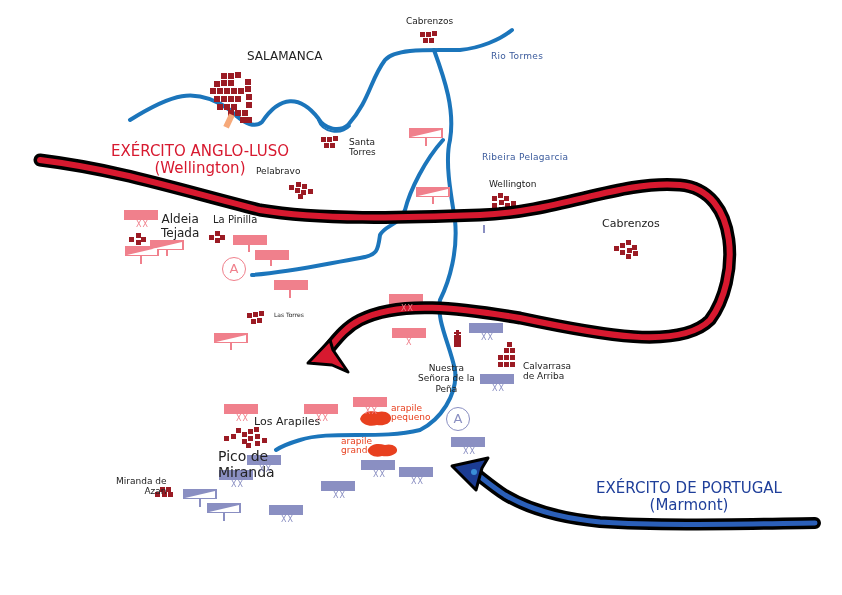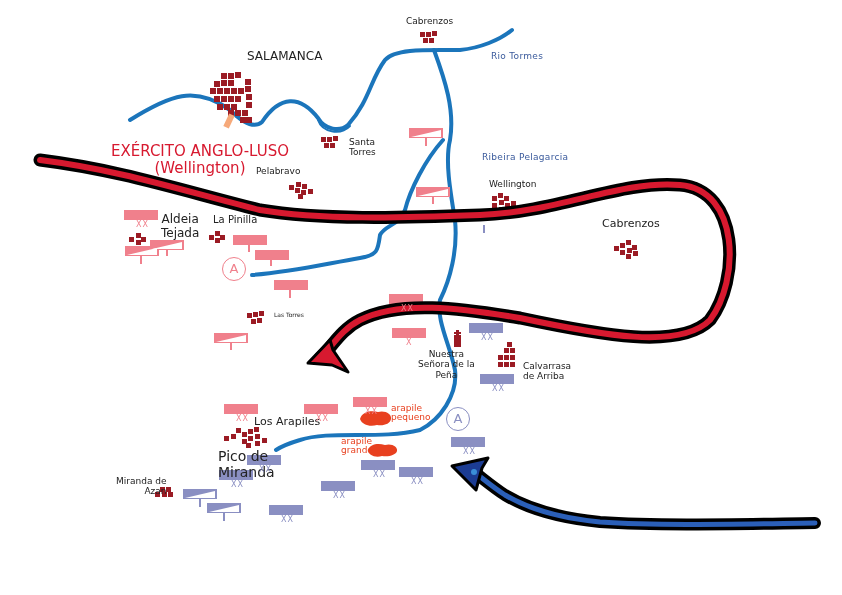--- a/index.html
+++ b/index.html
@@ -244,39 +244,41 @@
 <div class="lbl" style="left:406px;top:16px;font-size:9px;">Cabrenzos</div>
 <div class="lbl" style="left:349px;top:137px;font-size:9px;white-space:pre;">Santa
 Torres</div>
 <div class="lbl" style="left:256px;top:166px;font-size:9px;">Pelabravo</div>
 <div class="lbl" style="left:489px;top:179px;font-size:9px;">Wellington</div>
 <div class="lbl" style="left:602px;top:218px;font-size:11px;">Cabrenzos</div>
 <div class="lbl lbl-c" style="left:161px;top:213px;font-size:12px;white-space:pre;">Aldeia
 Tejada</div>
 <div class="lbl" style="left:207px;top:214px;font-size:10px;padding-left:6px;">La Pinilla</div>
 <div class="lbl" style="left:274px;top:312px;font-size:6px;">Las Torres</div>
-<div class="lbl lbl-c" style="left:418px;top:349px;font-size:9px;white-space:pre;">Nuestra
+<div class="lbl lbl-c" style="left:418px;top:363px;font-size:9px;white-space:pre;">Nuestra
 Señora de la
 Peña</div>
 <div class="lbl" style="left:523px;top:361px;font-size:9px;white-space:pre;">Calvarrasa
 de Arriba</div>
 <div class="lbl" style="left:254px;top:416px;font-size:11px;">Los Arapiles</div>
 <div class="lbl" style="left:218px;top:448px;font-size:14px;white-space:pre;">Pico de
 Miranda</div>
 <div class="lbl" style="left:116px;top:476px;font-size:9px;white-space:pre;text-align:right;">Miranda de
 Azan</div>
 
 <div class="river-lbl" style="left:459px;top:51px;">Rio Tormes</div>
 <div class="river-lbl" style="left:450px;top:152px;">Ribeira Pelagarcia</div>
 
 <div class="army-red" style="left:82px;top:143px;width:180px;">
   <div>EXÉRCITO ANGLO-LUSO</div>
   <div>(Wellington)</div>
 </div>
 <div class="army-blue" style="left:594px;top:480px;width:190px;">
+  <div>EXÉRCITO DE PORTUGAL</div>
+  <div>(Marmont)</div>
 </div>
 
 <div class="hill-lbl" style="left:391px;top:404px;white-space:pre;">arapile
 pequeno</div>
 <div class="hill-lbl" style="left:341px;top:437px;white-space:pre;">arapile
 grande</div>
 
 <div class="xx-r" style="left:136px;top:220px;">XX</div>
 <div class="xx-r" style="left:401px;top:304px;">XX</div>
 <div class="xx-r" style="left:406px;top:338px;">X</div>

